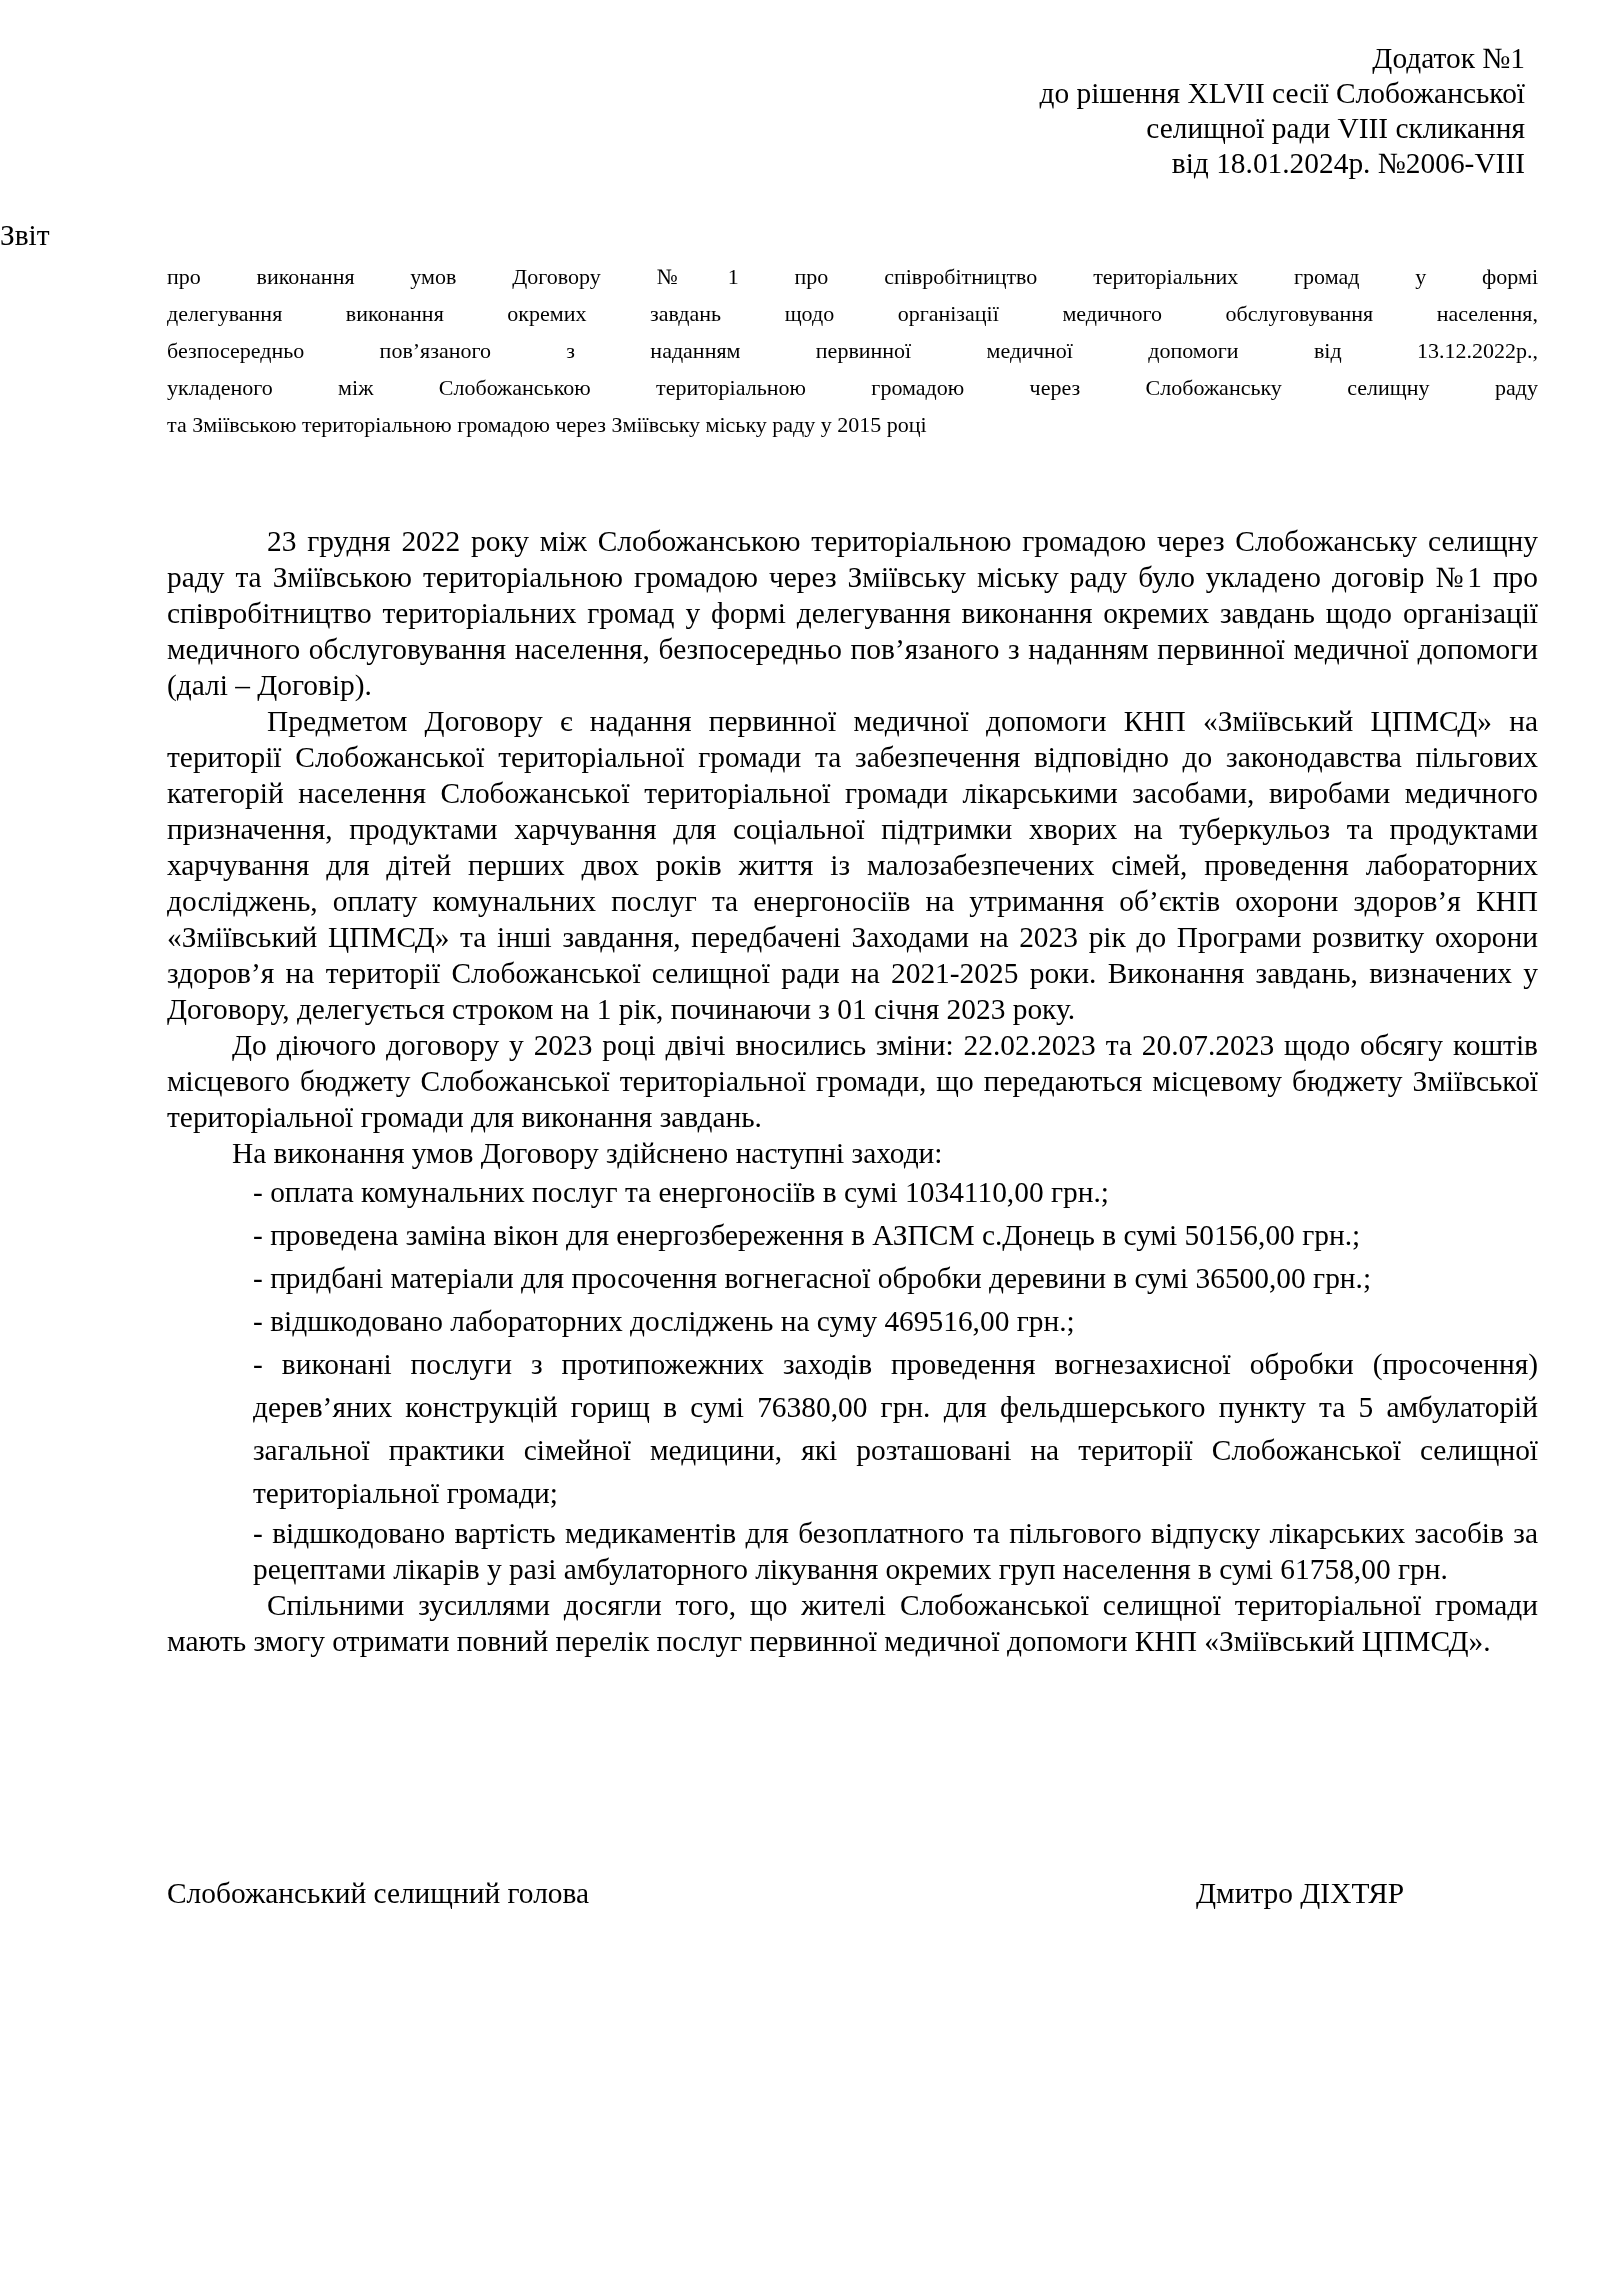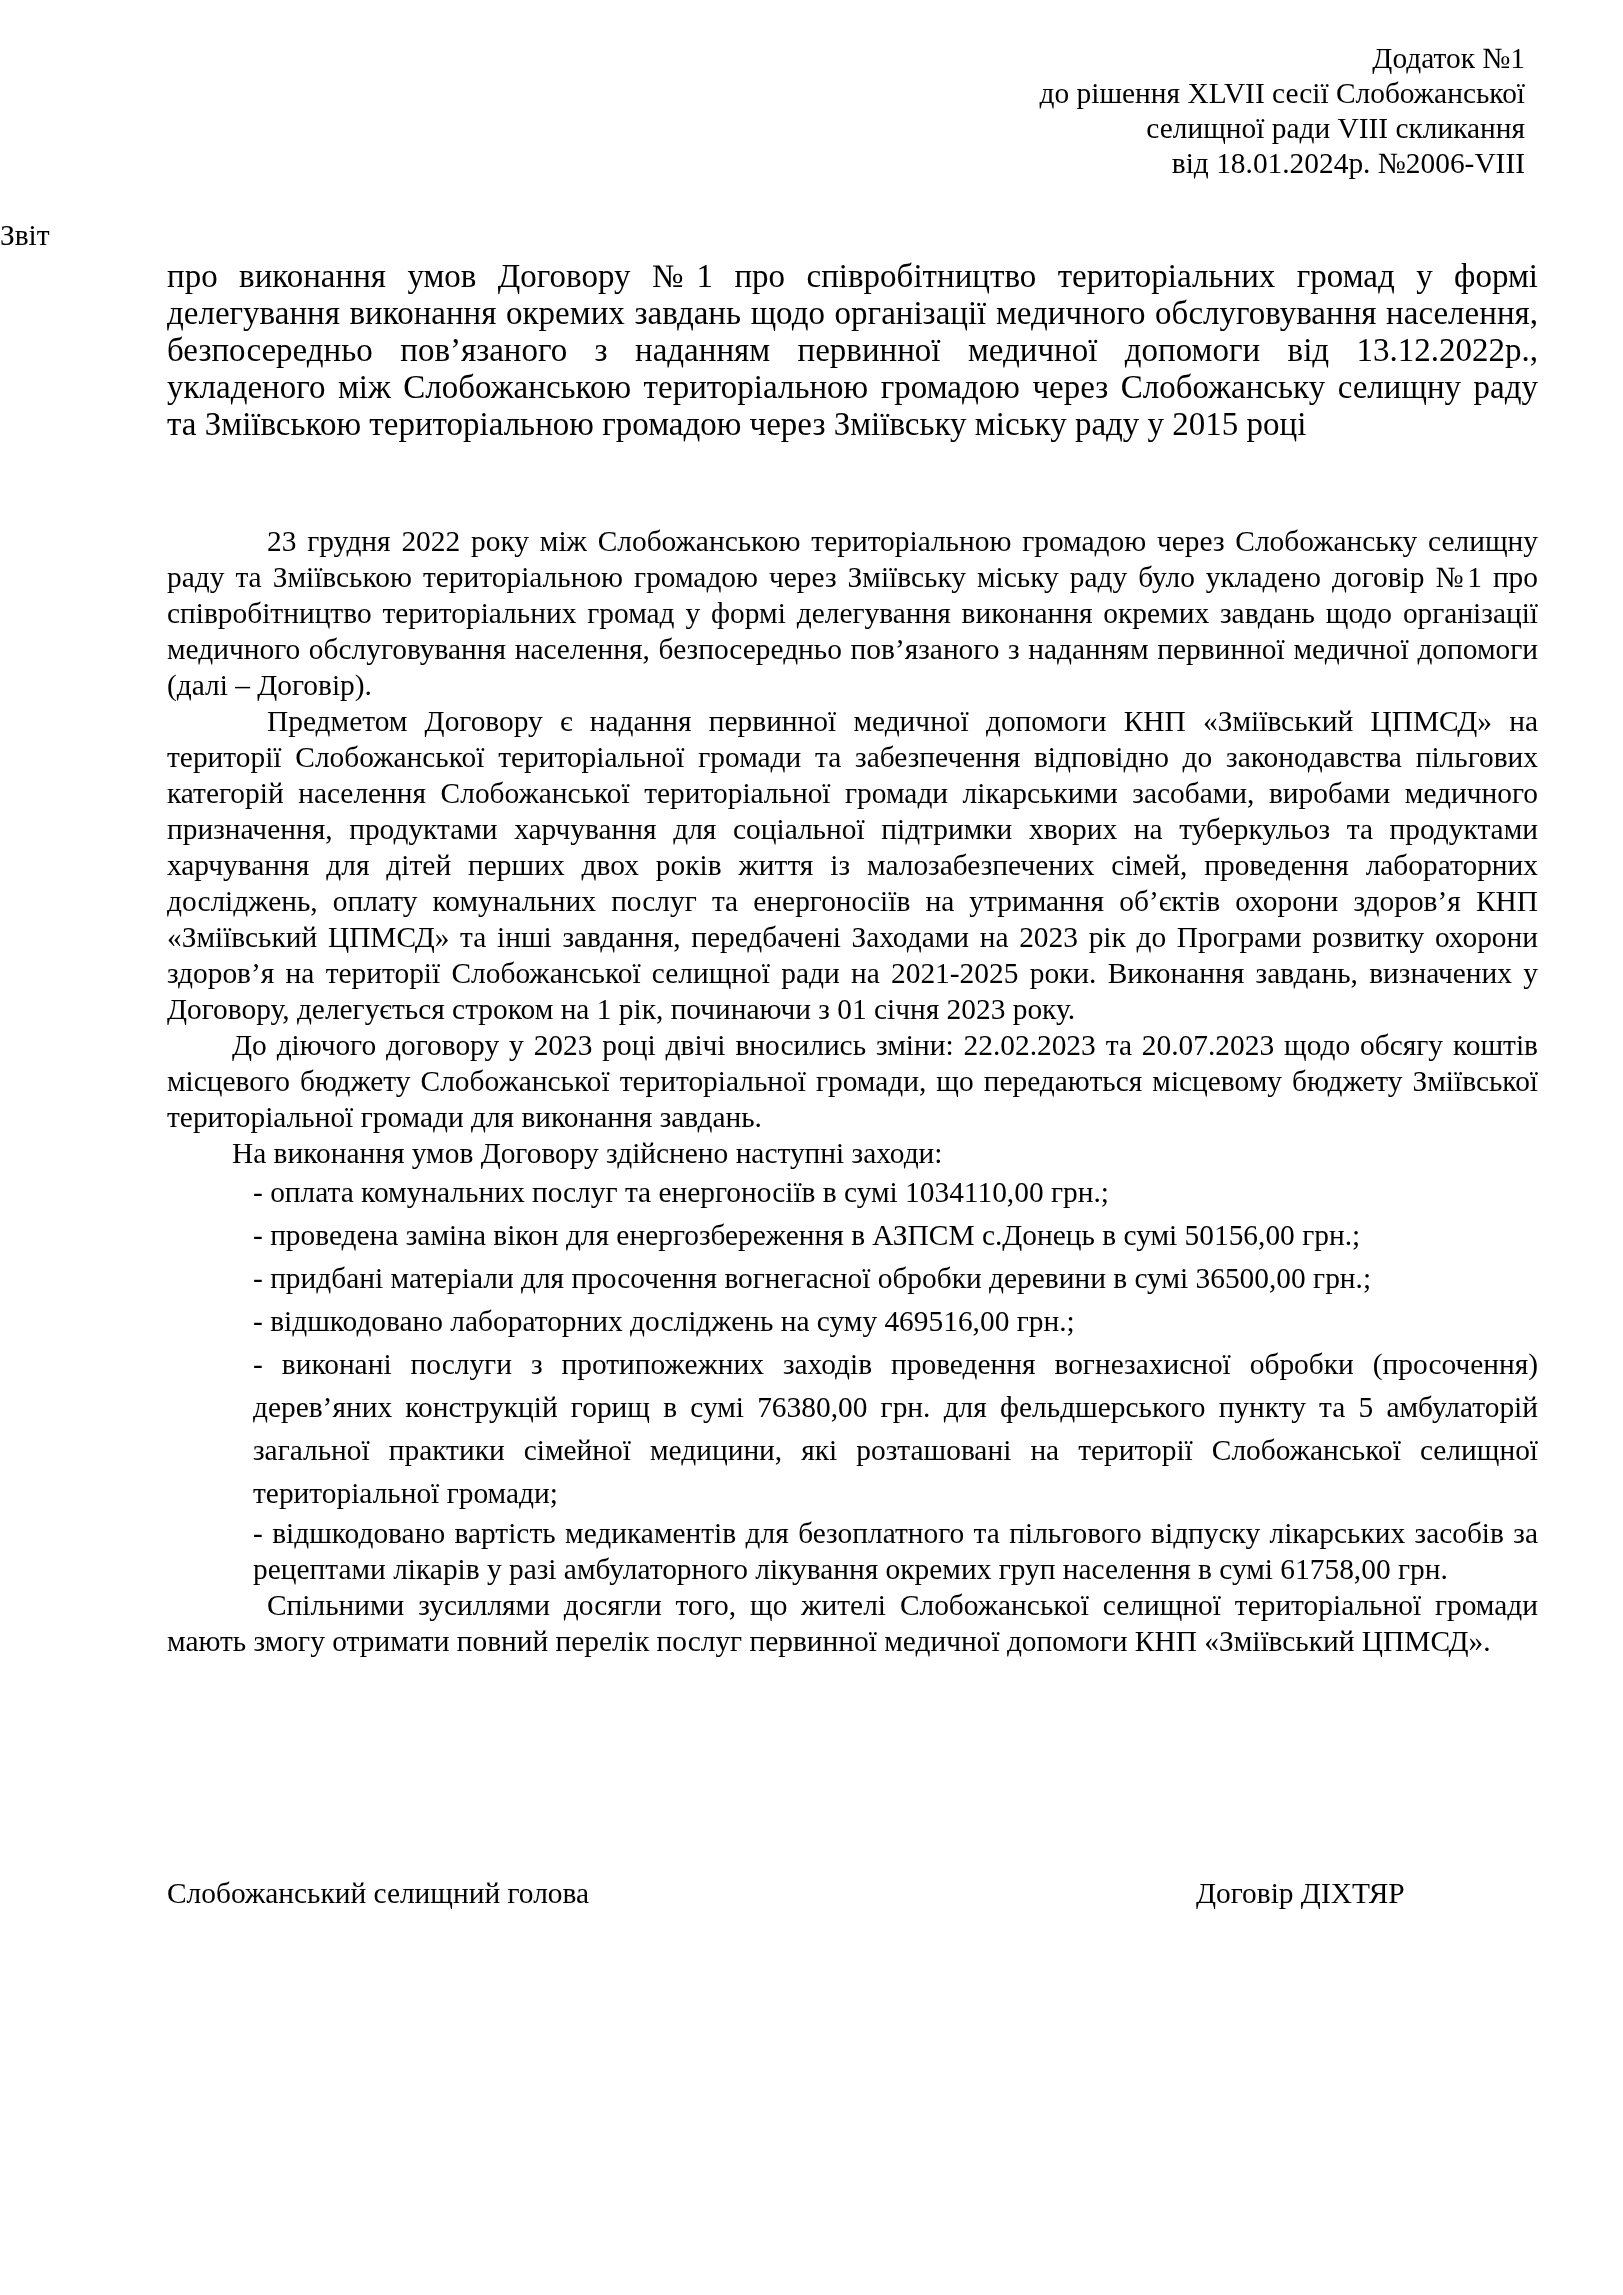--- a/index.html
+++ b/index.html
@@ -14,21 +14,21 @@
     position: absolute; right: 92px; top: 41px;
     text-align: right; line-height: 35px; font-size: 29.4px;
   }
   .header-block div { white-space: nowrap; }
   .title {
     position: absolute; left: 0; width: 1623px; top: 217px;
     text-align: left; font-size: 29.4px; line-height: 37px;
   }
   .subtitle {
     position: absolute; left: 167px; width: 1371px; top: 258px;
-    font-size: 33px; line-height: 37px; text-align: justify;
+    font-size: 22px; line-height: 37px; text-align: justify;
     text-align-last: left;
   }
   .subtitle span { display: block; text-align: justify; text-align-last: justify; }
   .subtitle span.last { text-align-last: left; }
   .body {
     position: absolute; left: 167px; width: 1371px; top: 523px;
     font-size: 29.4px; line-height: 36px;
   }
   .para { text-align: justify; margin: 0; }
   .indent { text-indent: 100px; }
@@ -78,17 +78,17 @@
       <li>- придбані матеріали для просочення вогнегасної обробки деревини в сумі 36500,00 грн.;</li>
       <li>- відшкодовано лабораторних досліджень на суму 469516,00 грн.;</li>
       <li>- виконані послуги з протипожежних заходів проведення вогнезахисної обробки (просочення) дерев’яних конструкцій горищ в сумі 76380,00 грн. для фельдшерського пункту та 5 амбулаторій загальної практики сімейної медицини, які розташовані на території Слобожанської селищної територіальної громади;</li>
       <li class="tight">- відшкодовано вартість медикаментів для безоплатного та пільгового відпуску лікарських засобів за рецептами лікарів у разі амбулаторного лікування окремих груп населення в сумі 61758,00 грн.</li>
     </ul>
     <p class="para indent">Спільними зусиллями досягли того, що жителі Слобожанської селищної територіальної громади мають змогу отримати повний перелік послуг первинної медичної допомоги КНП «Зміївський ЦПМСД».</p>
   </div>
 
   <div class="signature">
     <span class="sig-left">Слобожанський селищний голова</span>
-    <span class="sig-right">Договір ДІХТЯР</span>
+    <span class="sig-right">Дмитро ДІХТЯР</span>
   </div>
 
 </div>
 
 
 </body></html>

